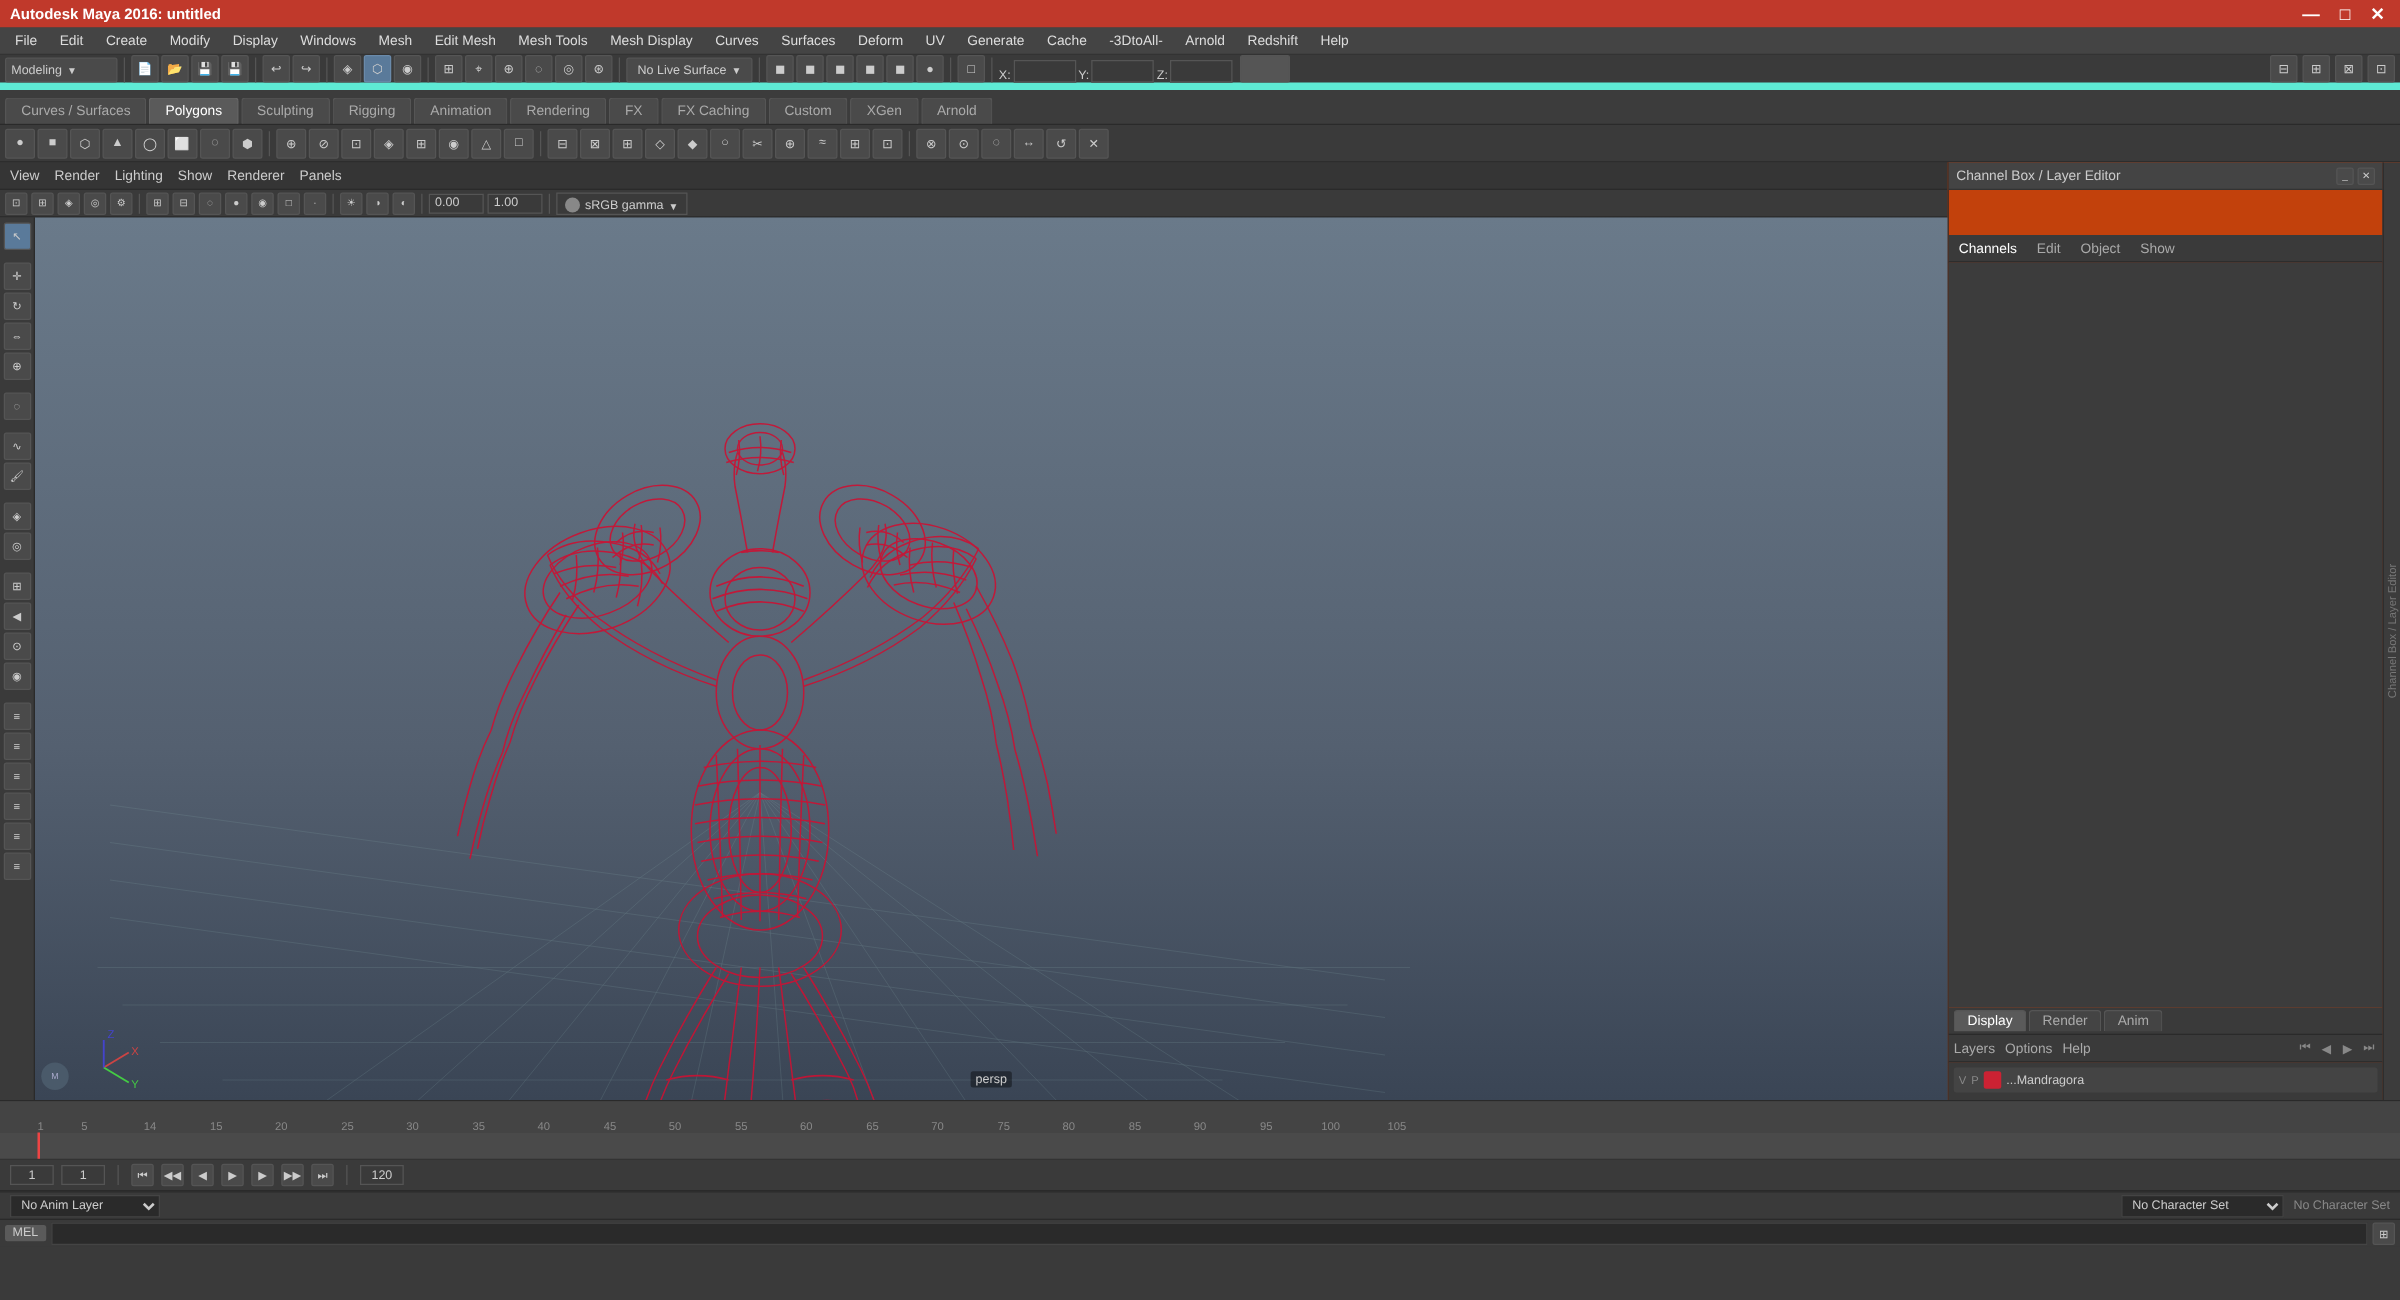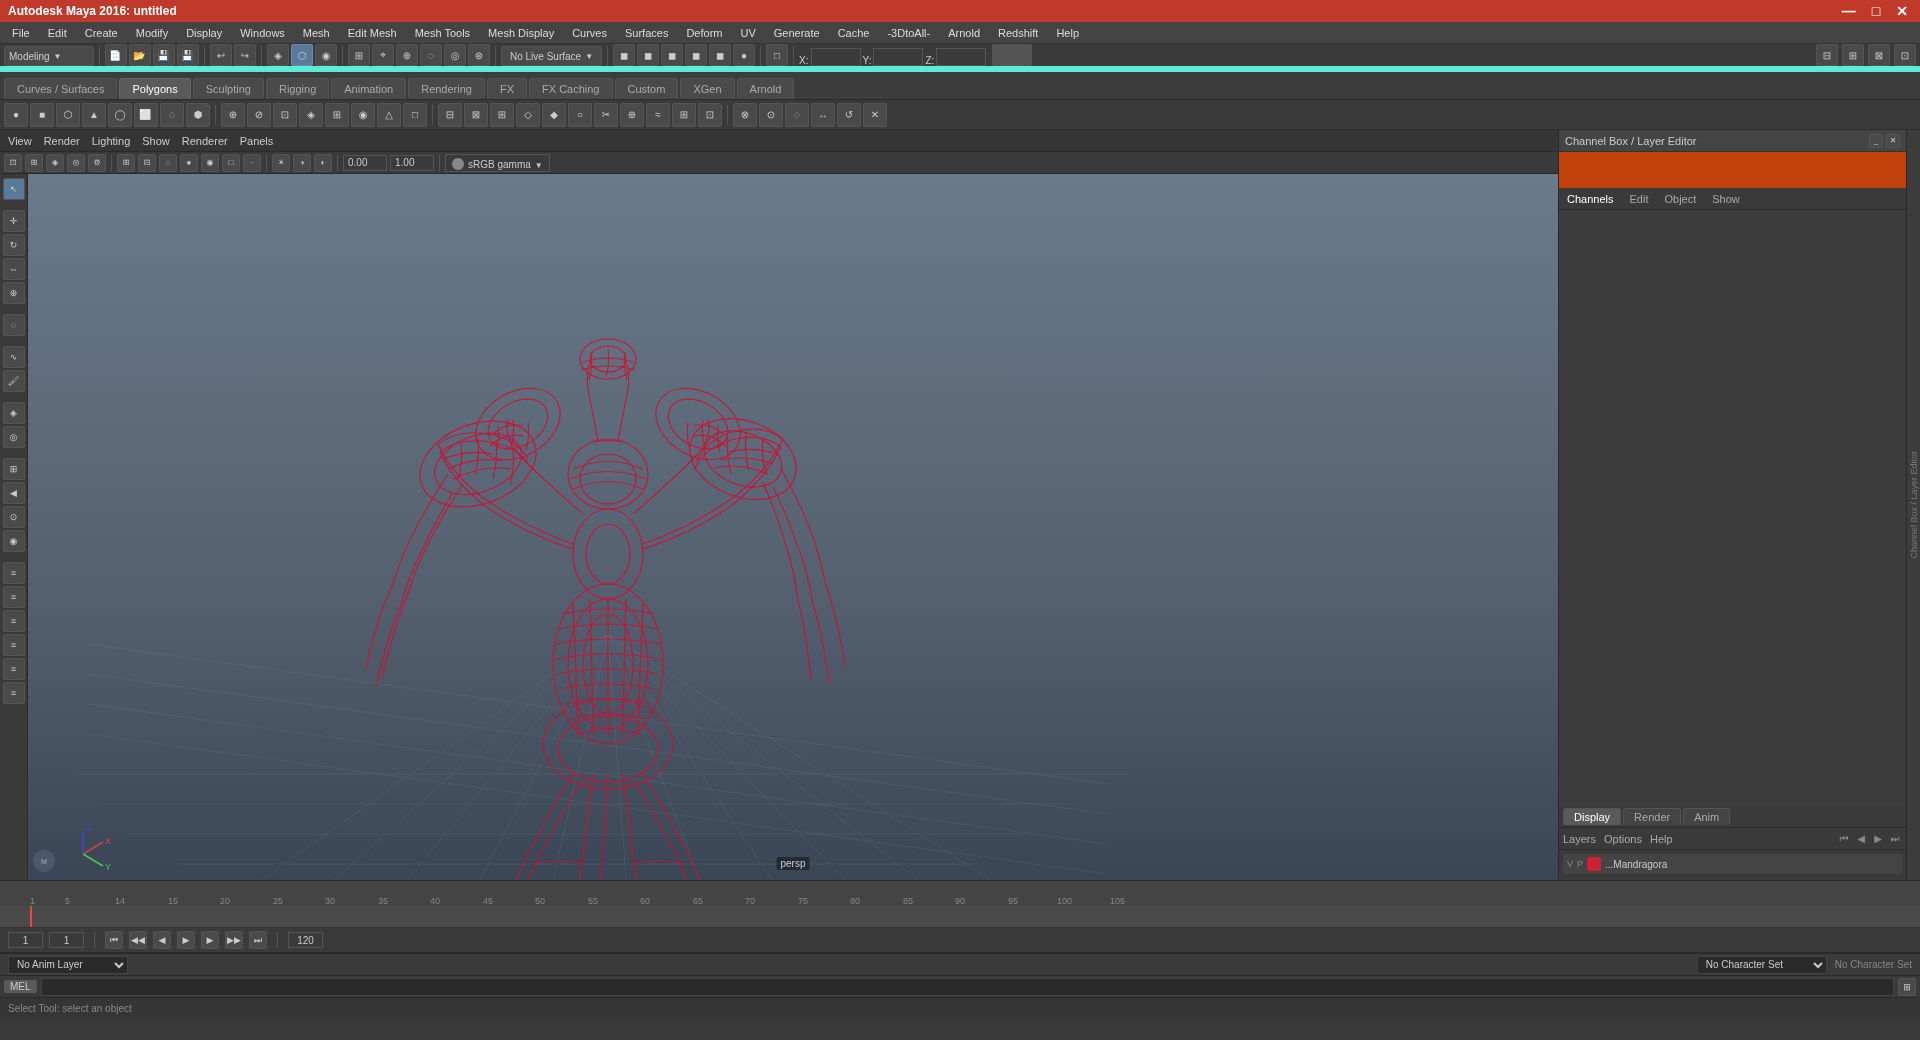--- a/index.html
+++ b/index.html
@@ -1136,20 +1136,17 @@
             <span style="font-size:10px;color:#888;">No Character Set</span>
           </div>
         </div>
 
         <div id="command-bar">
           <span id="mel-label">MEL</span>
           <input id="command-input" class="command-input" type="text" value="" placeholder="" style="">
           <div class="toolbar-btn" style="width:18px;height:18px;font-size:9px;">⊞</div>
         </div>
 
-        <div id="status-bar">
-          <span>Select Tool: select an object</span>
-        </div>
       </div>
     </div>
   </div>
 
 </div>
 
 </body></html>

